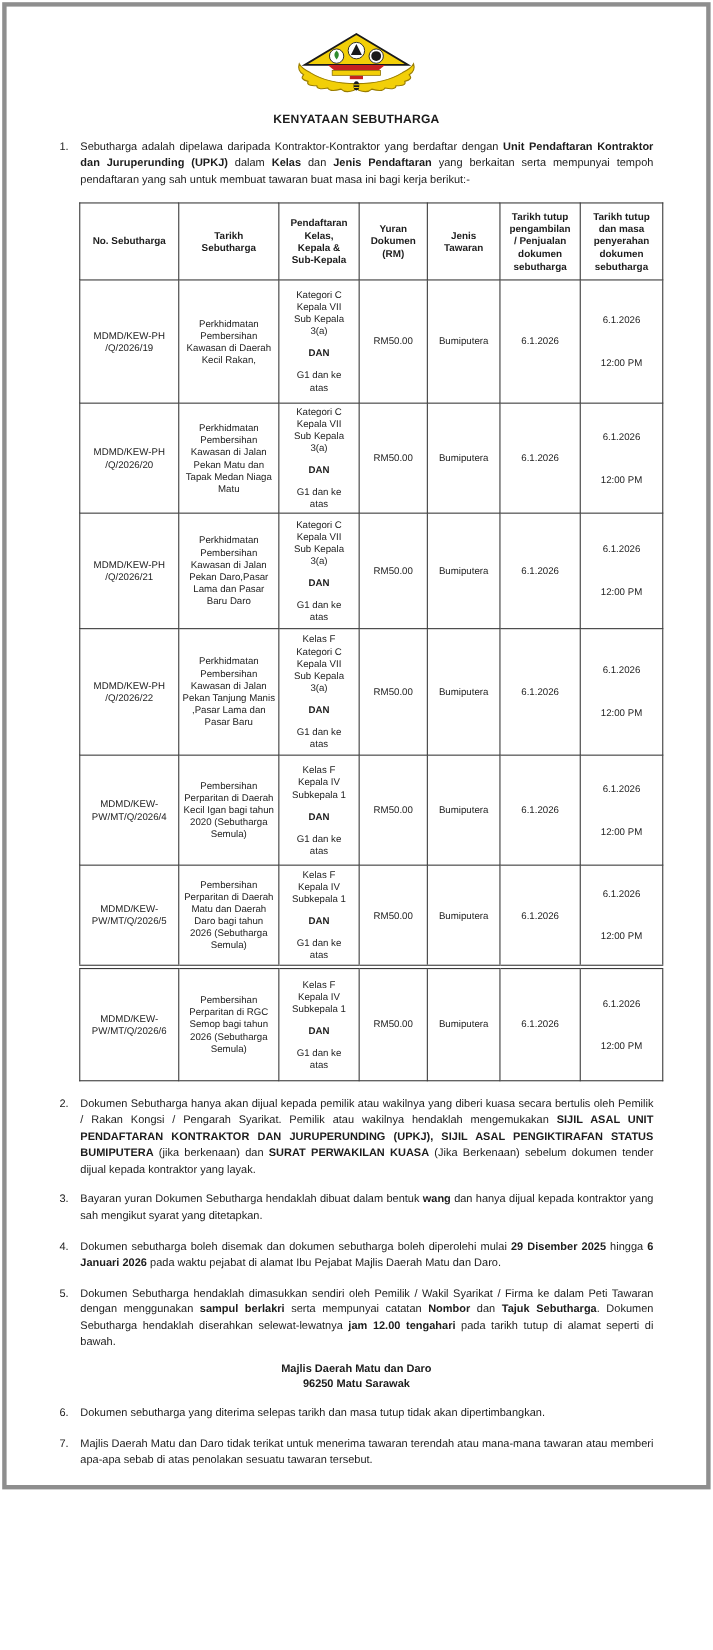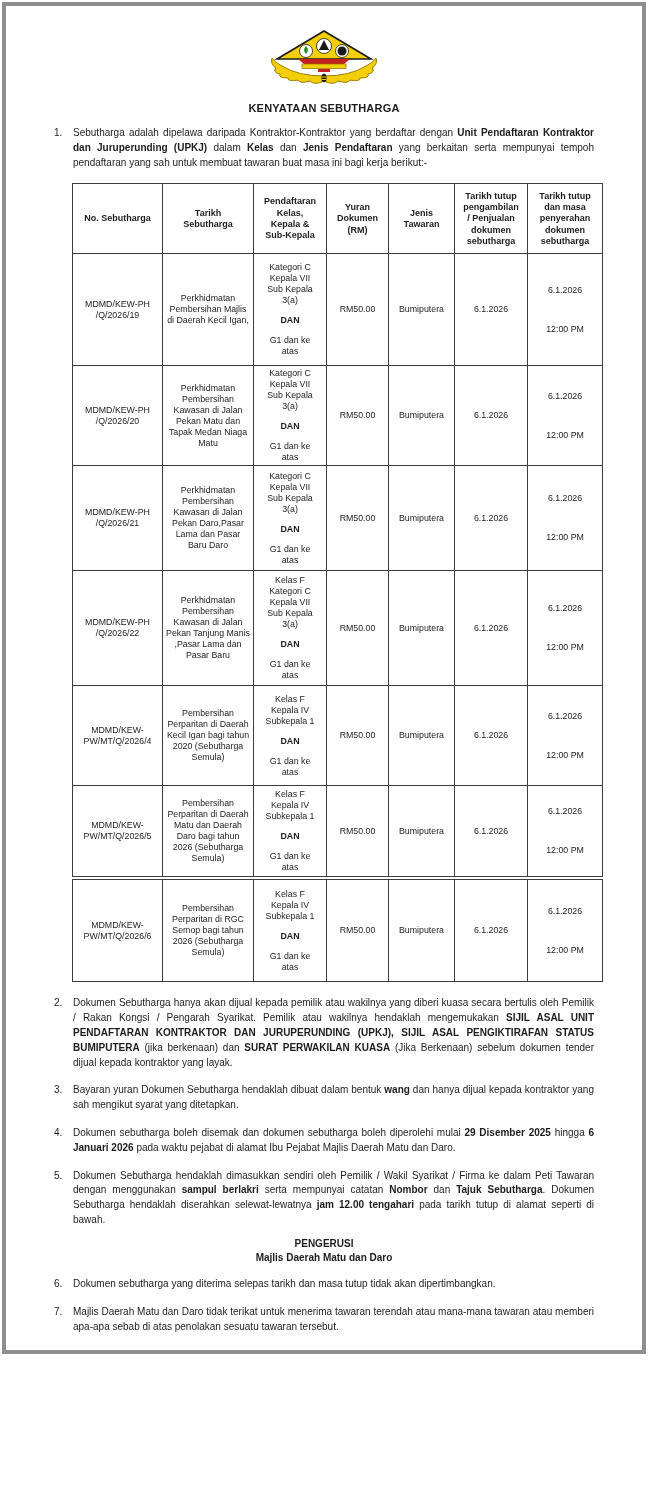--- a/index.html
+++ b/index.html
@@ -106,21 +106,21 @@
 dan masa
 penyerahan
 dokumen
 sebutharga</th>
           </tr>
         </thead>
       <tbody>
           <tr style="height: 112px;">
             <td class="c-no">MDMD/KEW-PH
 /Q/2026/19</td>
-            <td class="c-tajuk">Perkhidmatan Pembersihan Majlis di Daerah Kecil Igan,</td>
+            <td class="c-tajuk">Perkhidmatan Pembersihan Kawasan di Daerah Kecil Rakan,</td>
             <td class="c-kelas">
               <div class="kl">Kategori C
 Kepala VII
 Sub Kepala
 3(a)</div>
               <div class="dan">DAN</div>
               <div class="kl">G1 dan ke
 atas</div>
             </td>
             <td class="c-yuran">RM50.00</td>
@@ -272,22 +272,22 @@
       <span class="num">4.</span>
       <span class="txt"><span>Dokumen sebutharga boleh disemak dan dokumen sebutharga boleh diperolehi mulai </span><span class="b">29 Disember 2025</span><span> hingga </span><span class="b">6 Januari 2026</span><span> pada waktu pejabat di alamat Ibu Pejabat Majlis Daerah Matu dan Daro.</span></span>
     </div>
 
     <div class="para">
       <span class="num">5.</span>
       <span class="txt"><span>Dokumen Sebutharga hendaklah dimasukkan sendiri oleh Pemilik / Wakil Syarikat / Firma ke dalam  Peti Tawaran dengan menggunakan </span><span class="b">sampul berlakri</span><span> serta mempunyai catatan </span><span class="b">Nombor</span><span> dan </span><span class="b">Tajuk Sebutharga</span><span>. Dokumen Sebutharga hendaklah diserahkan selewat-lewatnya </span><span class="b">jam 12.00 tengahari</span><span> pada tarikh tutup di alamat seperti di bawah.</span></span>
     </div>
 
     <div class="addr">
-      <div>PENGERUSI</div>
       <div>Majlis Daerah Matu dan Daro</div>
+      <div>96250 Matu Sarawak</div>
     </div>
 
     <div class="para">
       <span class="num">6.</span>
       <span class="txt"><span>Dokumen sebutharga yang diterima selepas tarikh dan masa tutup tidak akan dipertimbangkan.</span></span>
     </div>
 
     <div class="para">
       <span class="num">7.</span>
       <span class="txt"><span>Majlis Daerah Matu dan Daro tidak terikat untuk menerima tawaran terendah atau mana-mana tawaran atau memberi apa-apa sebab di atas penolakan sesuatu tawaran tersebut.</span></span>

